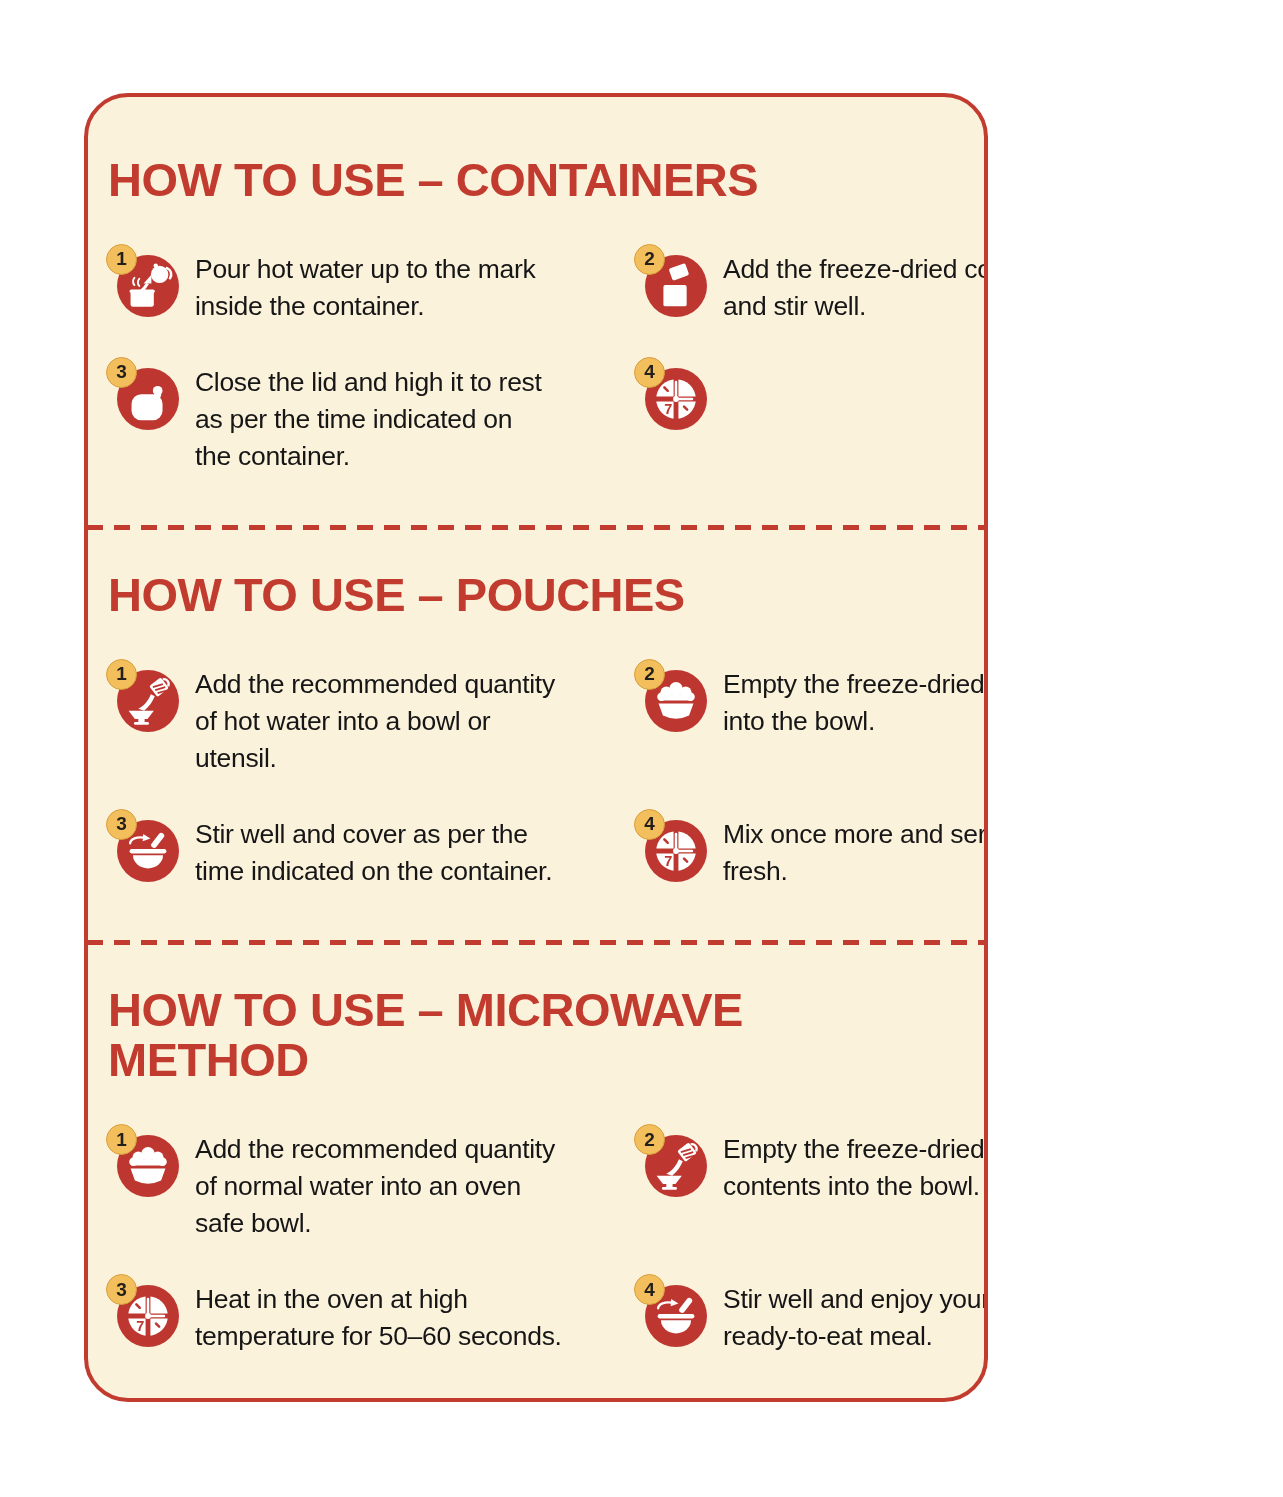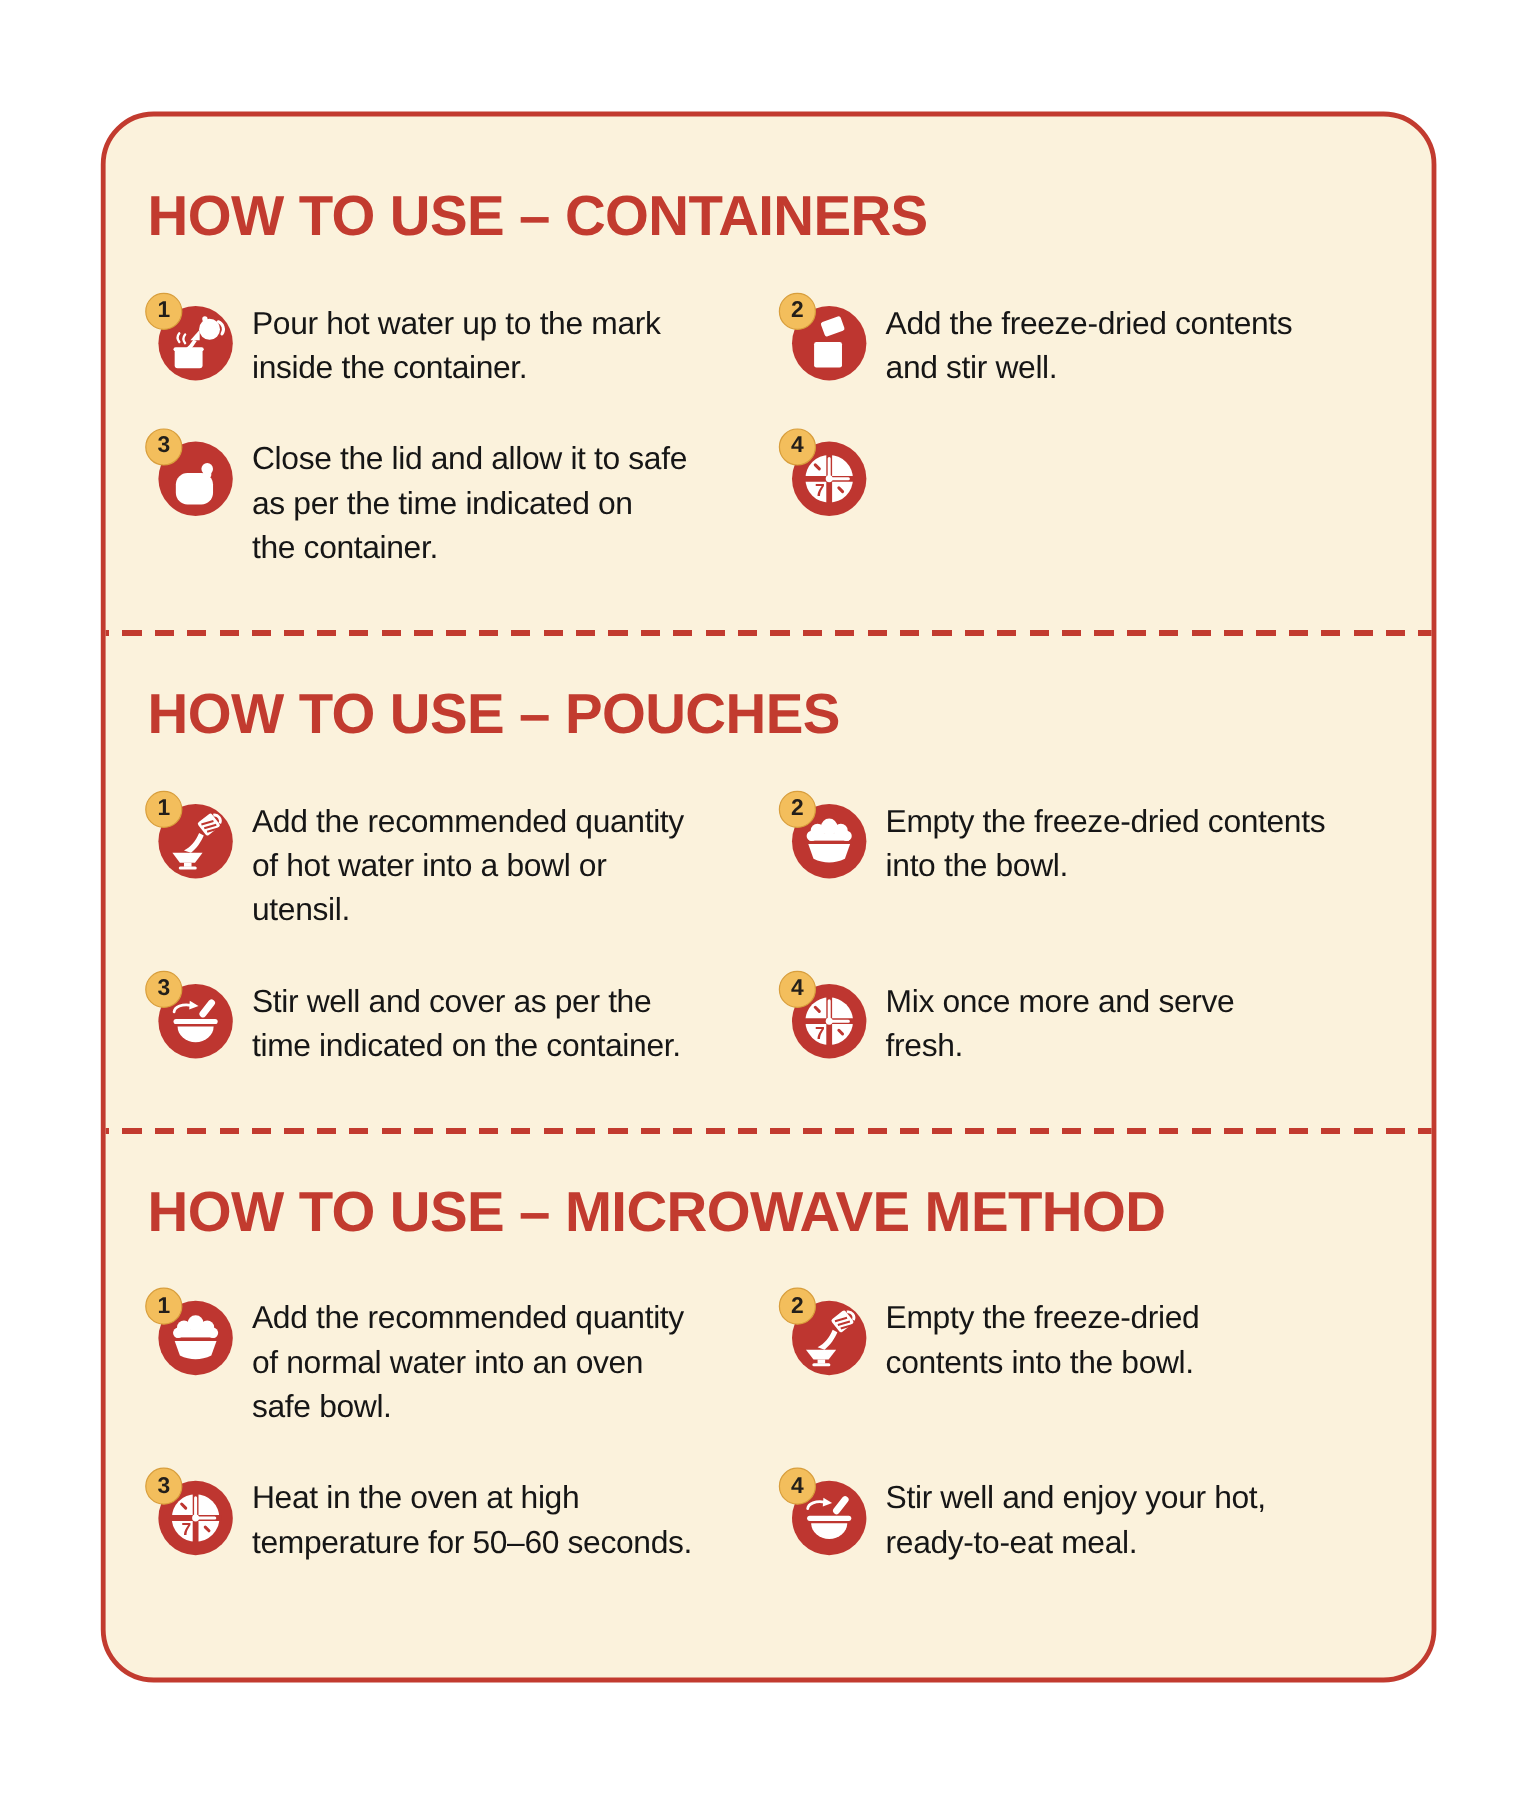--- a/index.html
+++ b/index.html
@@ -9,24 +9,24 @@
     --badge-border:#D89E3C;
     --cream:#FBF2DC;
     --text-dark:#161616;
   }
   html,body{margin:0;padding:0;}
   body{
     width:1283px;height:1497px;position:relative;background:#FFFFFF;
     font-family:"Liberation Sans", sans-serif;
   }
   .card{
-    position:absolute;left:84px;top:93px;width:1113px;height:1309px;
+    position:absolute;left:84px;top:93px;width:904px;height:1309px;
     box-sizing:border-box;background:var(--cream);
     border:4px solid var(--accent-red);border-radius:44px;
-    padding:58px 44px 0 35px;overflow:hidden;
+    padding:58px 44px 0 20px;overflow:hidden;
   }
   .section-title{
     margin:0;color:var(--accent-red);
     font-size:47px;font-weight:bold;letter-spacing:-0.5px;line-height:1.08;
   }
   .section-title.followup{margin-top:40px;}
   .steps{
     margin-top:44px;display:grid;grid-template-columns:528px 1fr;row-gap:38px;
   }
   .step{display:flex;gap:16px;align-items:flex-start;}
@@ -152,21 +152,21 @@
     </div>
     <div class="step">
       <div class="icon-wrap">
         <span class="badge">3</span>
         <span class="icon-circle">
             <svg>
               <use href="#sym-closed-pot"></use>
             </svg>
           </span>
       </div>
-      <p class="step-text">Close the lid and allow it to safe
+      <p class="step-text">Close the lid and high it to rest
 as per the time indicated on
 the container.</p>
     </div>
     <div class="step">
       <div class="icon-wrap">
         <span class="badge">4</span>
         <span class="icon-circle">
             <svg>
               <use href="#sym-timer-clock"></use>
             </svg>

